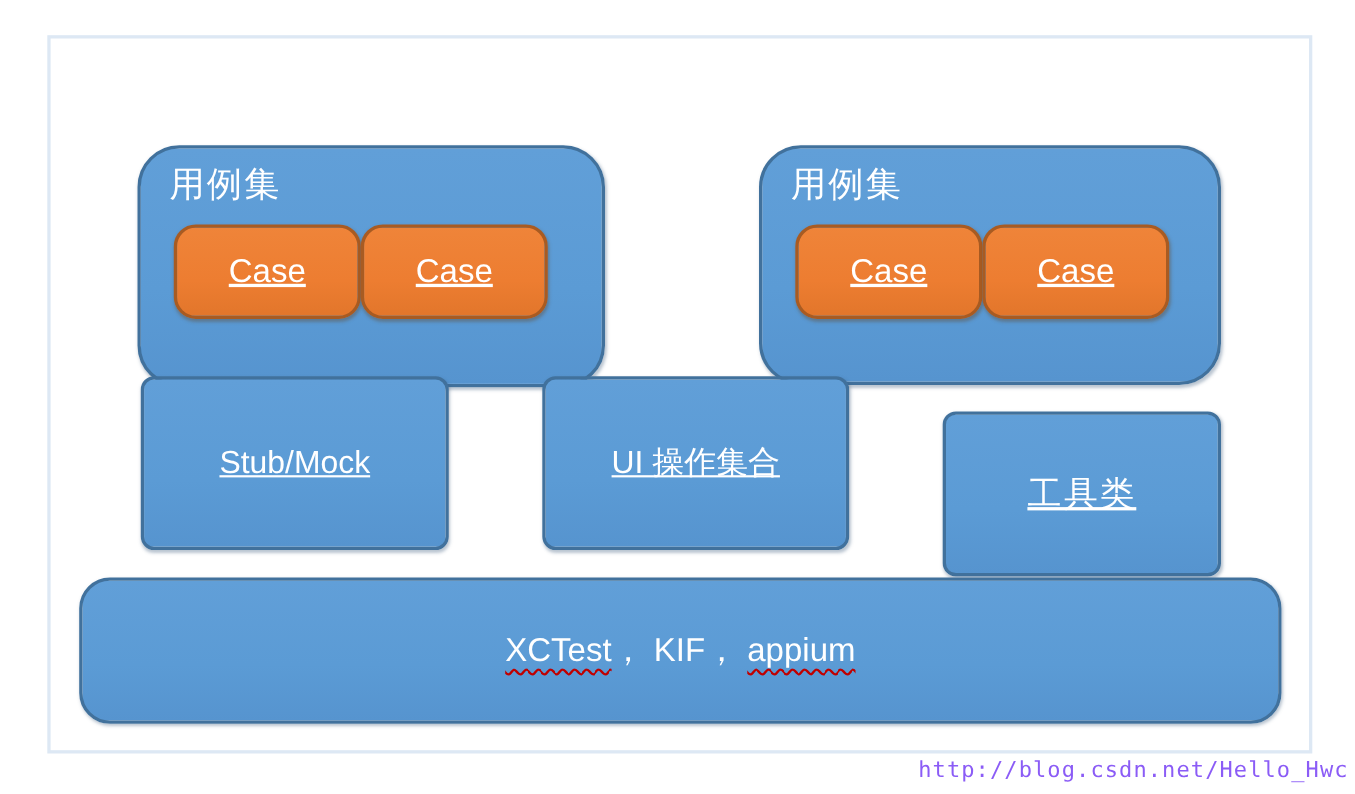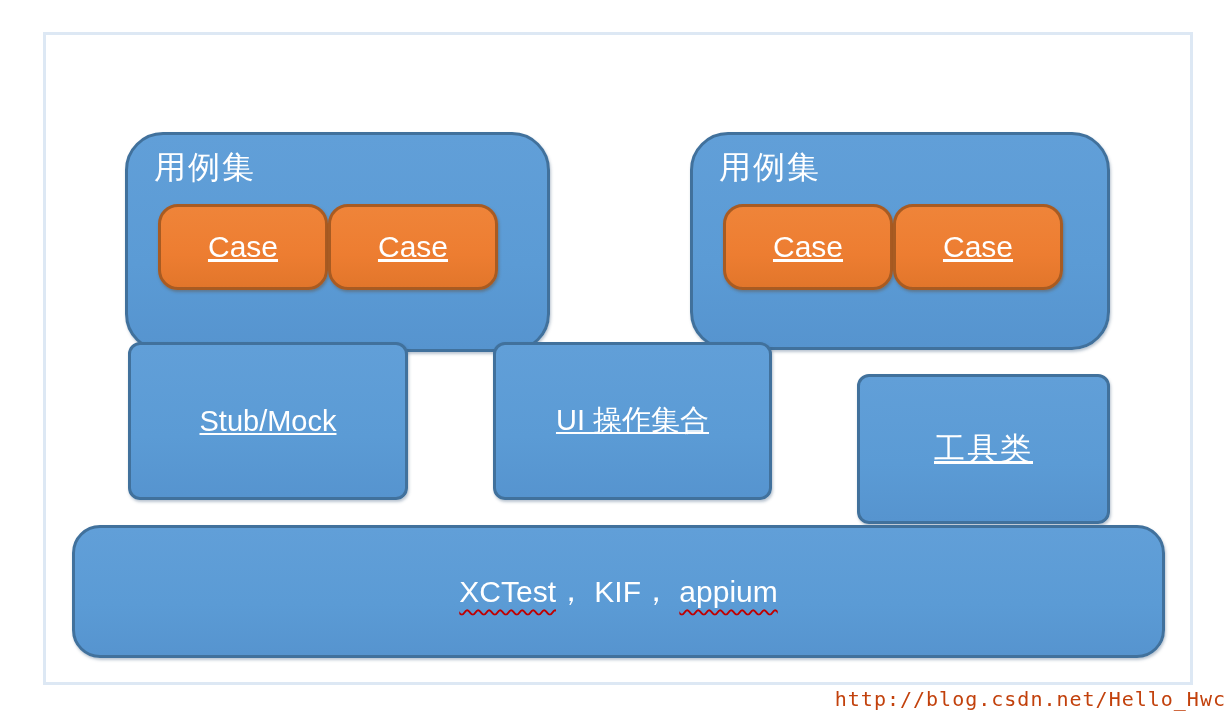--- a/index.html
+++ b/index.html
@@ -101,21 +101,21 @@
     text-decoration-color: #c00000;
     text-decoration-thickness: 2px;
     text-underline-offset: 7px;
   }
   .watermark {
     position: absolute;
     right: 6px;
     top: 687px;
     font-family: "DejaVu Sans Mono", "Liberation Mono", monospace;
     font-size: 20px;
-    color: #c2410c;
+    color: #8b5cf6;
     letter-spacing: 1px;
   }
 </style>
 </head>
 <body>
 
 <div class="canvas">
 
   <div class="frame"></div>
 

